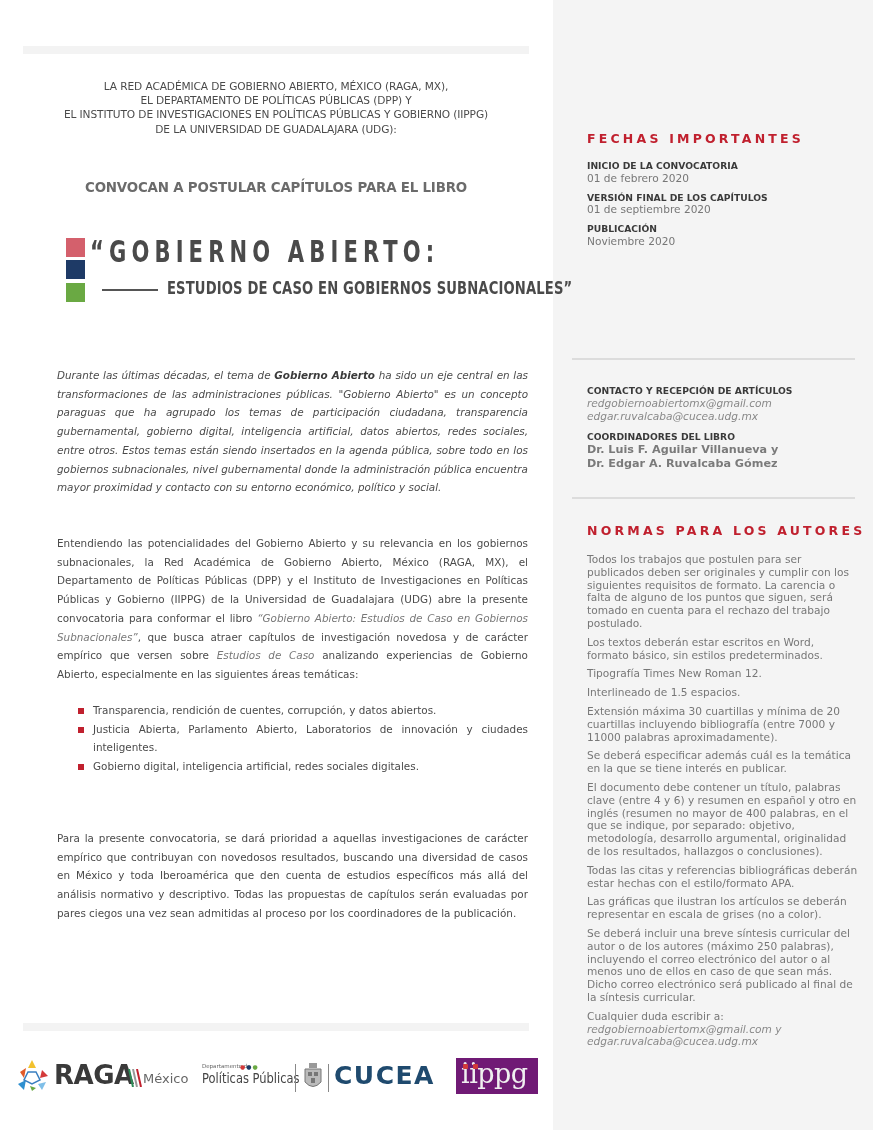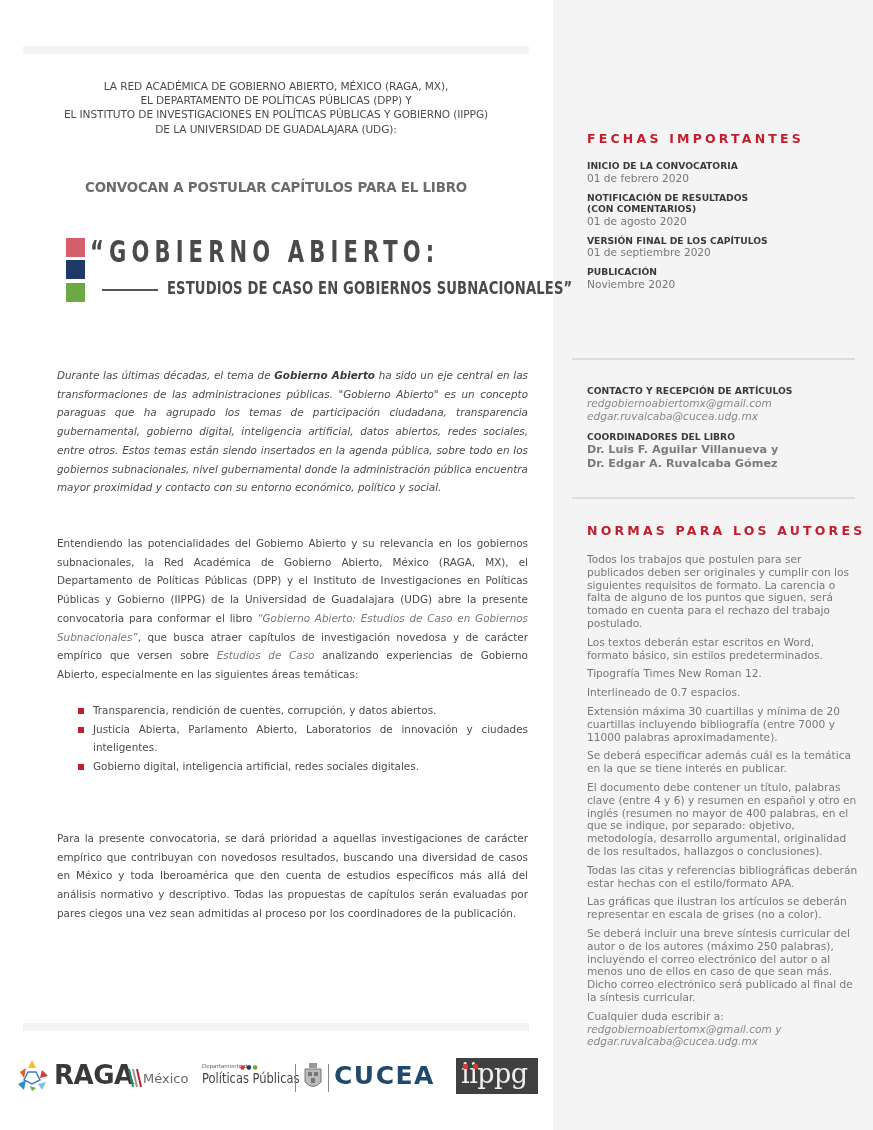--- a/index.html
+++ b/index.html
@@ -44,21 +44,21 @@
   .raga-icon { position: absolute; left: 2px; top: 8px; width: 36px; height: 34px; }
   .raga-text { position: absolute; left: 42px; top: 10px; font-size: 26px; font-weight: bold; color: #3a3a3a; letter-spacing: -0.5px; }
   .raga-stripes { position: absolute; left: 116px; top: 19px; width: 14px; height: 18px; }
   .raga-mx { position: absolute; left: 131px; top: 21px; font-size: 13px; color: #666; }
   .pp-small { position: absolute; left: 190px; top: 13px; font-size: 5.5px; color: #666; }
   .pp-dots { position: absolute; left: 228px; top: 13px; font-size: 6px; letter-spacing: 1px; }
   .pp-big { position: absolute; left: 190px; top: 20px; font-size: 14px; color: #444; transform: scaleX(0.82); transform-origin: left top; white-space: nowrap; }
   .vsep { position: absolute; width: 1px; height: 28px; top: 14px; background: #888; }
   .crest { position: absolute; left: 290px; top: 12px; width: 22px; height: 30px; }
   .cucea { position: absolute; left: 322px; top: 11px; font-size: 25px; font-weight: bold; color: #1f4a6e; letter-spacing: 1.5px; }
-  .iippg { position: absolute; left: 444px; top: 8px; width: 82px; height: 36px; background: #404040; }
+  .iippg { position: absolute; left: 444px; top: 8px; width: 82px; height: 36px; background: #701a75; }
   .iippg span { position: absolute; left: 5px; top: 0px; font-family: "DejaVu Serif", serif; font-size: 27px; color: #f0f0f0; letter-spacing: -0.5px; }
   .iippg .dot { position: absolute; top: 6px; width: 5px; height: 5px; background: #d23a3a; border-radius: 1px; }
 
   .sb-heading { position: absolute; left: 587px; font-size: 12.5px; font-weight: bold; color: #c0202e; letter-spacing: 3.2px; }
   .h-fechas { top: 131px; }
   .h-normas { top: 523px; }
 
   .dates { position: absolute; left: 587px; top: 160px; width: 260px; }
   .date-item { margin-bottom: 7px; }
   .date-label { font-size: 9.2px; font-weight: bold; color: #3a3a3a; line-height: 11.5px; }
@@ -154,25 +154,20 @@
 </div>
 
 <div class="sb-heading h-fechas">FECHAS IMPORTANTES</div>
 
 <div class="dates">
   <div class="date-item">
     <div class="date-label">INICIO DE LA CONVOCATORIA</div>
     <div class="date-value">01 de febrero 2020</div>
   </div>
   <div class="date-item">
-    <div class="date-label" style="white-space:pre-line">NOTIFICACIÓN DE RESULTADOS
-(CON COMENTARIOS)</div>
-    <div class="date-value">01 de agosto 2020</div>
-  </div>
-  <div class="date-item">
     <div class="date-label">VERSIÓN FINAL DE LOS CAPÍTULOS</div>
     <div class="date-value">01 de septiembre 2020</div>
   </div>
   <div class="date-item">
     <div class="date-label">PUBLICACIÓN</div>
     <div class="date-value">Noviembre 2020</div>
   </div>
 </div>
 
 <div class="sb-rule r1"></div>
@@ -188,21 +183,21 @@
 </div>
 
 <div class="sb-rule r2"></div>
 
 <div class="sb-heading h-normas">NORMAS PARA LOS AUTORES</div>
 
 <div class="normas">
   <div class="norm">Todos los trabajos que postulen para ser publicados deben ser originales y cumplir con los siguientes requisitos de formato. La carencia o falta de alguno de los puntos que siguen, será tomado en cuenta para el rechazo del trabajo postulado.</div>
   <div class="norm">Los textos deberán estar escritos en Word, formato básico, sin estilos predeterminados.</div>
   <div class="norm">Tipografía Times New Roman 12.</div>
-  <div class="norm">Interlineado de 0.7 espacios.</div>
+  <div class="norm">Interlineado de 1.5 espacios.</div>
   <div class="norm">Extensión máxima 30 cuartillas y mínima de 20 cuartillas incluyendo bibliografía (entre 7000 y 11000 palabras aproximadamente).</div>
   <div class="norm">Se deberá especificar además cuál es la temática en la que se tiene interés en publicar.</div>
   <div class="norm">El documento debe contener un título, palabras clave (entre 4 y 6) y resumen en español y otro en inglés (resumen no mayor de 400 palabras, en el que se indique, por separado: objetivo, metodología, desarrollo argumental, originalidad de los resultados, hallazgos o conclusiones).</div>
   <div class="norm">Todas las citas y referencias bibliográficas deberán estar hechas con el estilo/formato APA.</div>
   <div class="norm">Las gráficas que ilustran los artículos se deberán representar en escala de grises (no a color).</div>
   <div class="norm">Se deberá incluir una breve síntesis curricular del autor o de los autores (máximo 250 palabras), incluyendo el correo electrónico del autor o al menos uno de ellos en caso de que sean más. Dicho correo electrónico será publicado al final de la síntesis curricular.</div>
   <div class="norm">
     <div>Cualquier duda escribir a:</div>
     <i>redgobiernoabiertomx@gmail.com y</i><br>
     <i>edgar.ruvalcaba@cucea.udg.mx</i>

